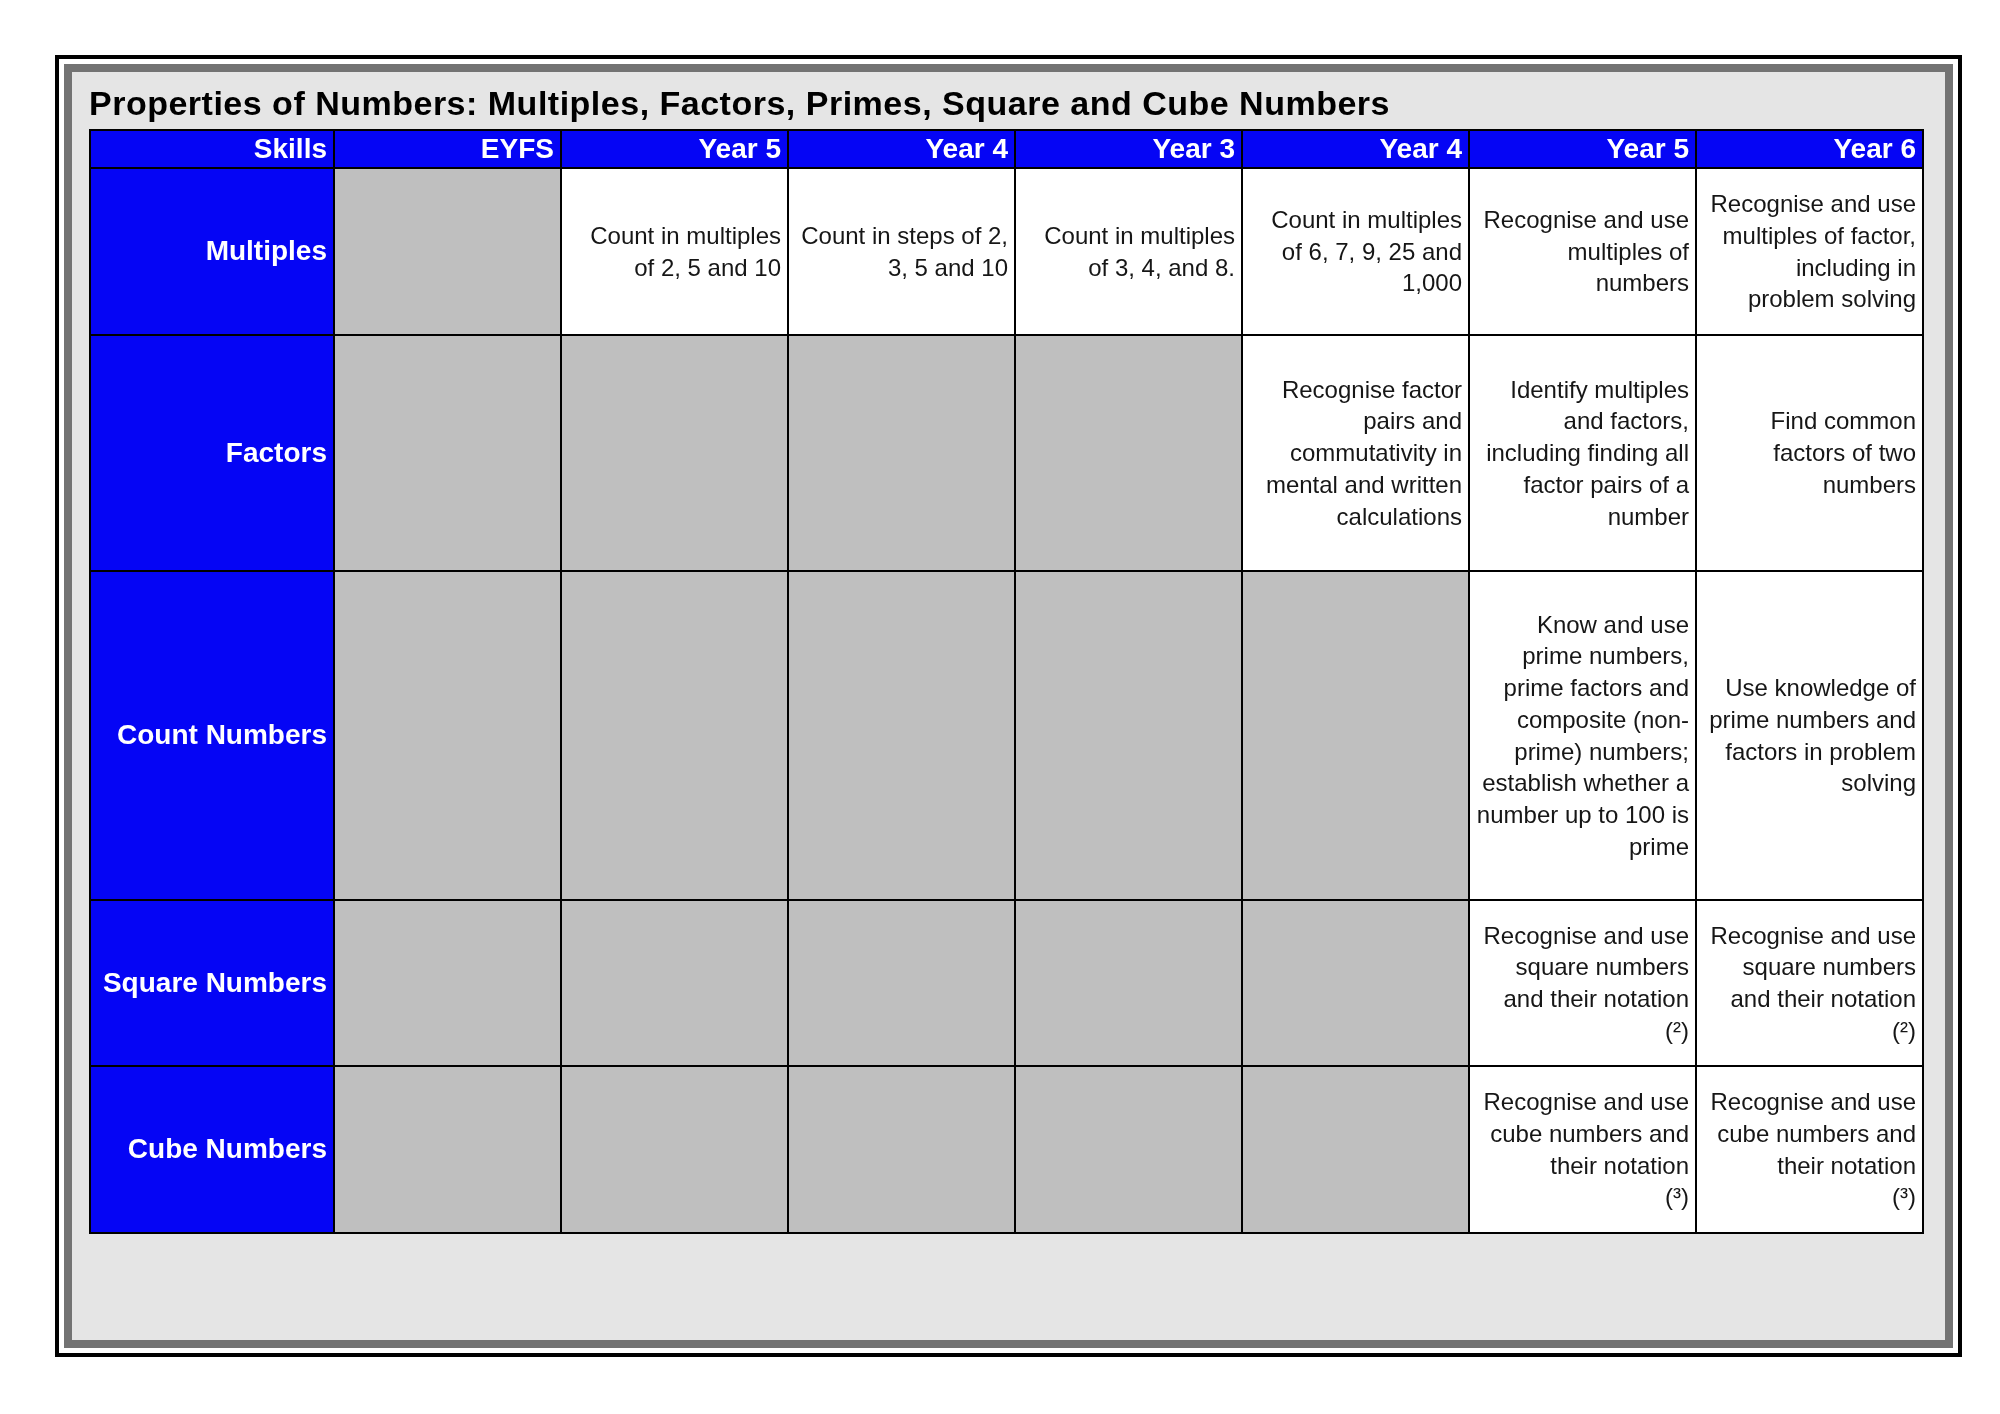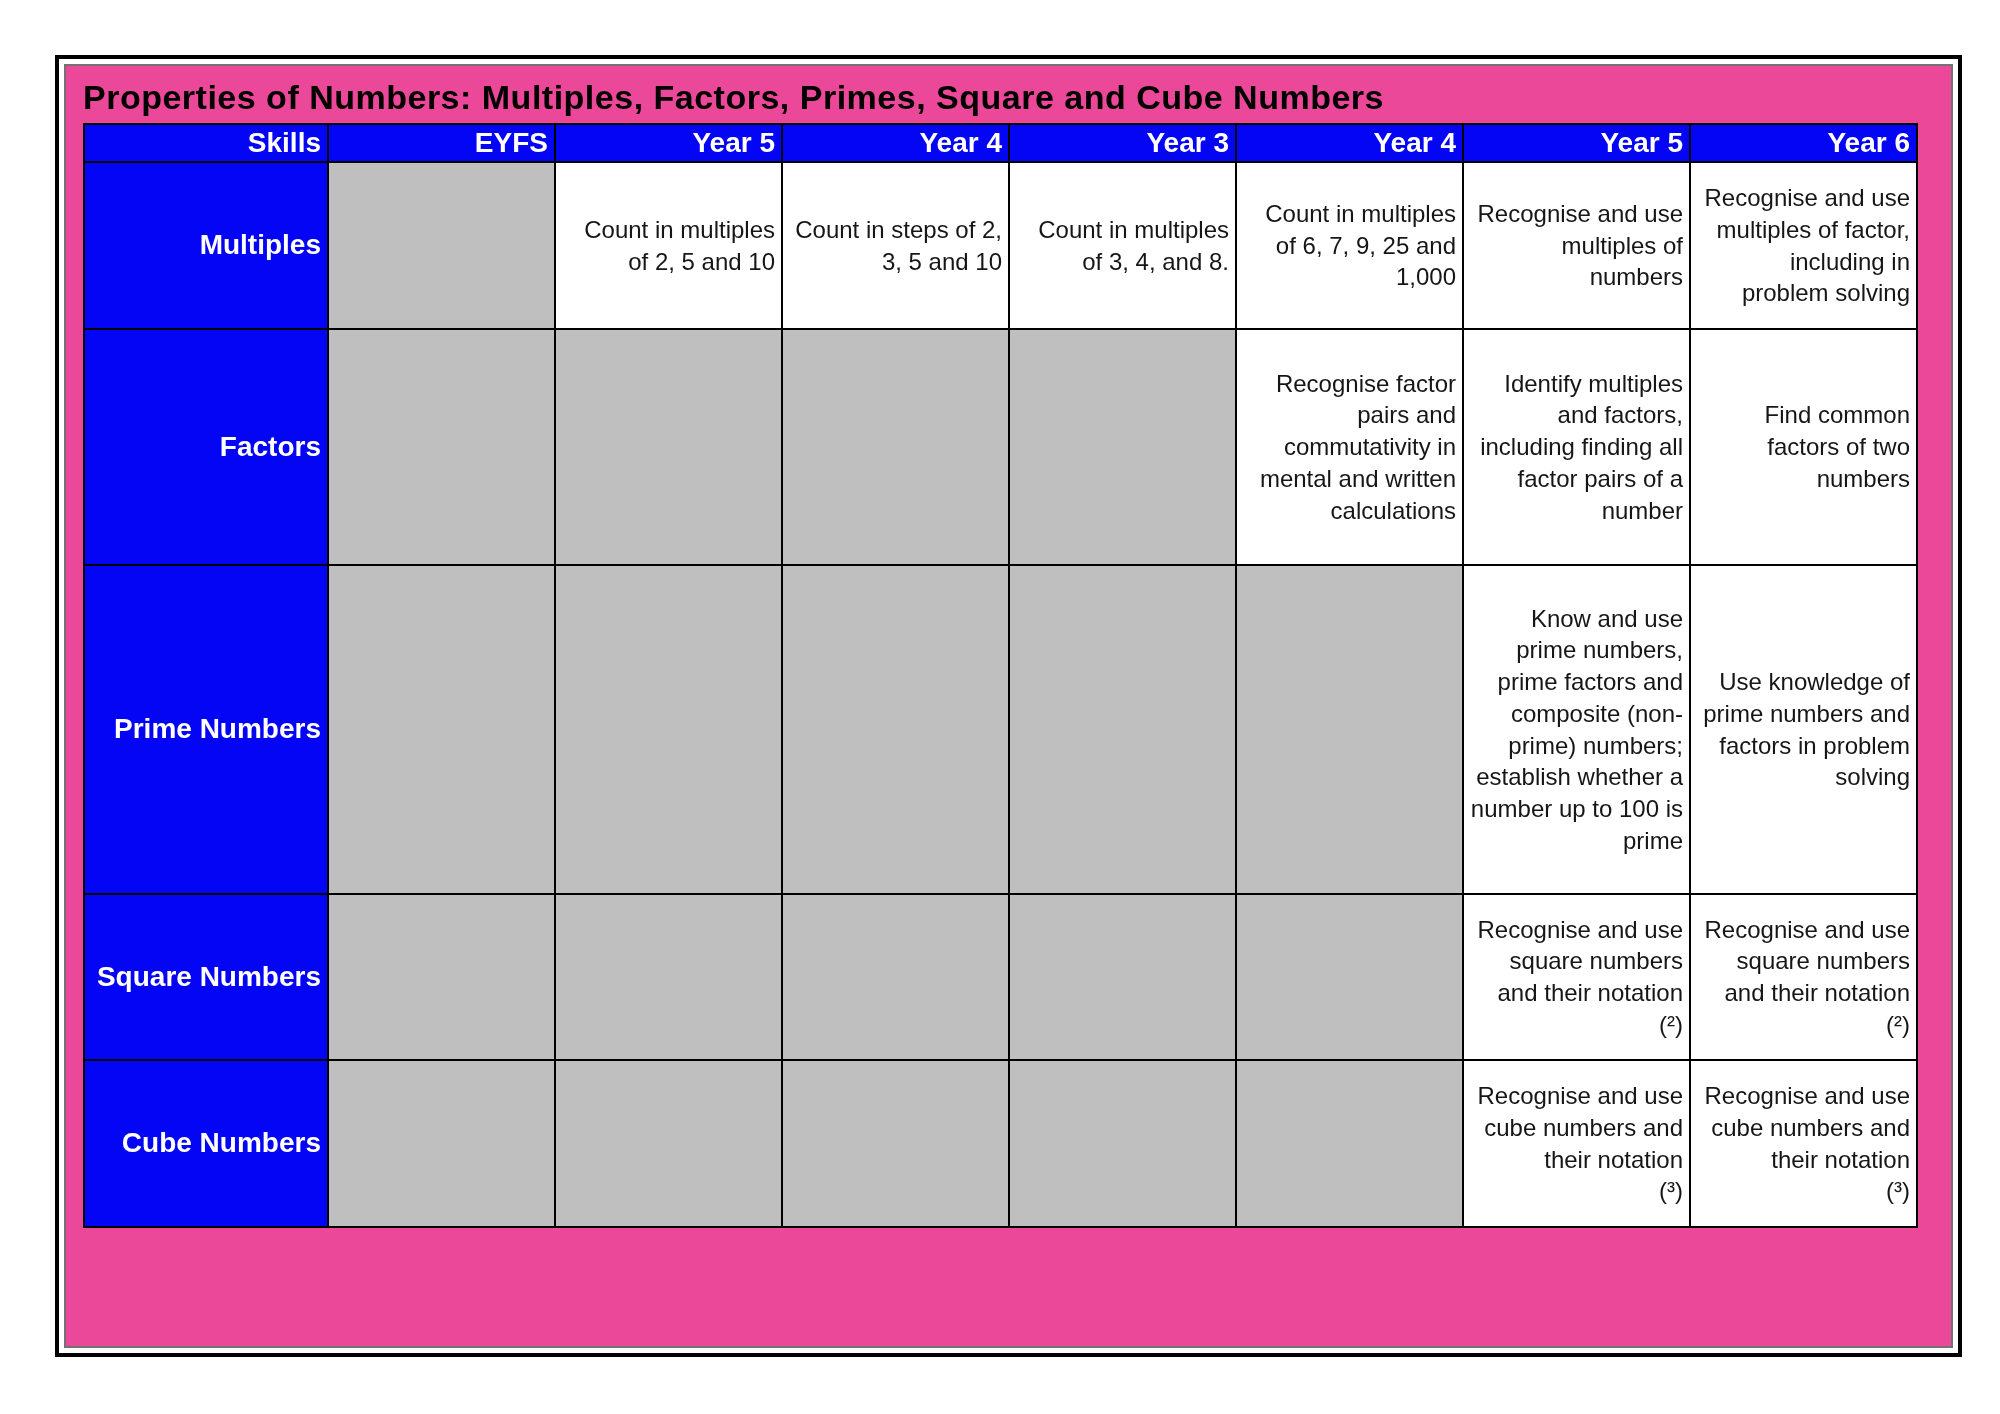--- a/index.html
+++ b/index.html
@@ -20,22 +20,22 @@
     position: absolute;
     left: 55px;
     top: 55px;
     right: 38px;
     bottom: 57px;
     border: 4px solid #000000;
   }
   .frame-inner {
     position: absolute;
     inset: 5px;
-    border: 2px solid #737373;
-    background: #ec4899;
+    border: 8px solid #737373;
+    background: #e5e5e5;
     overflow: hidden;
   }
   .page-content {
     padding: 4px 16px 0 17px;
   }
   .doc-title {
     font-size: 34px;
     font-weight: bold;
     color: #000000;
     margin: 8px 0 6px 0;
@@ -133,21 +133,21 @@
                 <th class="skill-label">Factors</th>
                 <td class="empty-cell"></td>
                 <td class="empty-cell"></td>
                 <td class="empty-cell"></td>
                 <td class="empty-cell"></td>
                 <td class="content-cell">Recognise factor pairs and commutativity in mental and written calculations</td>
                 <td class="content-cell">Identify multiples and factors, including finding all factor pairs of a number</td>
                 <td class="content-cell">Find common factors of two numbers</td>
               </tr>
               <tr>
-                <th class="skill-label">Prime Numbers</th>
+                <th class="skill-label">Count Numbers</th>
                 <td class="empty-cell"></td>
                 <td class="empty-cell"></td>
                 <td class="empty-cell"></td>
                 <td class="empty-cell"></td>
                 <td class="empty-cell"></td>
                 <td class="content-cell">Know and use prime numbers, prime factors and composite (non-prime) numbers; establish whether a number up to 100 is prime</td>
                 <td class="content-cell">Use knowledge of prime numbers and factors in problem solving</td>
               </tr>
               <tr>
                 <th class="skill-label">Square Numbers</th>

